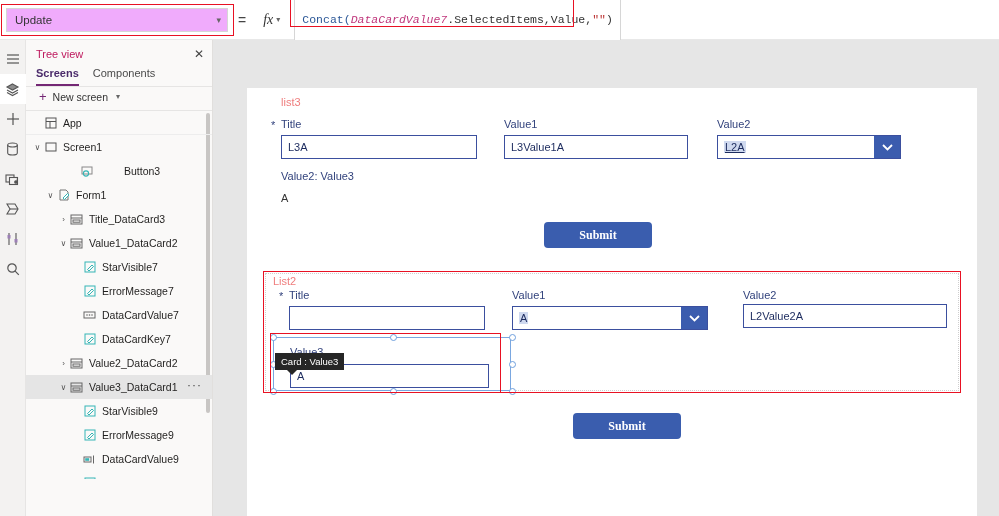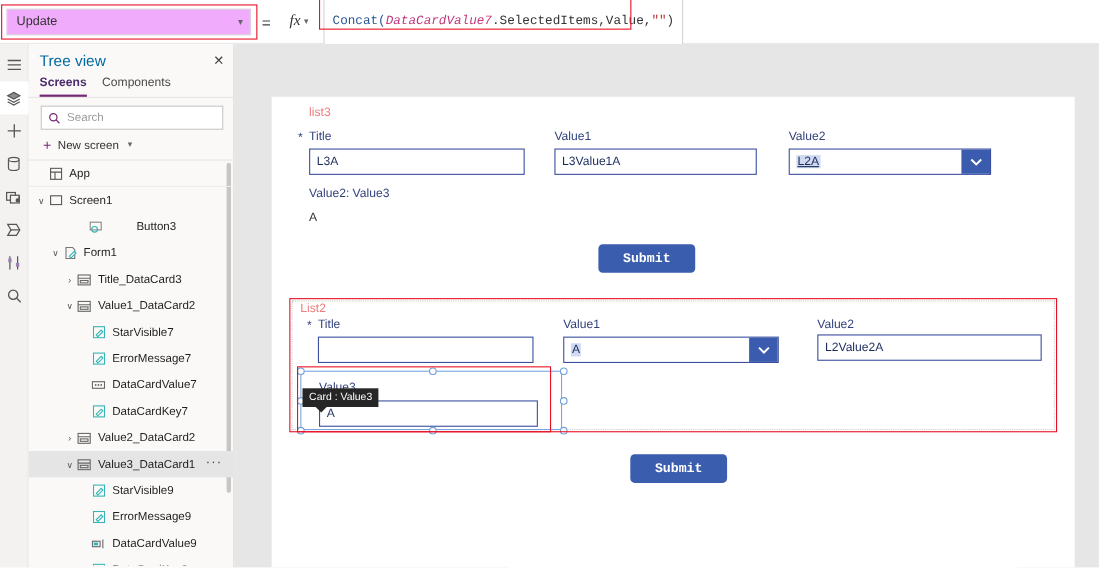--- a/index.html
+++ b/index.html
@@ -59,21 +59,21 @@
 
   
   .tree {
     position: absolute; left: 26px; top: 40px; width: 187px; height: 476px;
     background: #faf9f8; border-right: 1px solid #e1dfdd;
   }
   .tree-head {
     display: flex; align-items: center; justify-content: space-between;
     padding: 7px 8px 6px 10px;
   }
-  .tree-title { font-size: 14px; color: #0369a1; }
+  .tree-title { font-size: 11px; color: #be185d; }
   .close-x { font-size: 12px; color: #444; }
   .tree-tabs { display: flex; gap: 14px; padding: 0 10px; border-bottom: 1px solid #e6e5e4; }
   .tree-tab { font-size: 11px; color: #4a4a4a; padding-bottom: 5px; }
   .tree-tab.sel { color: #4b2b6b; border-bottom: 2px solid #742774; font-weight: 600; }
   .search-row { padding: 7px 9px 4px 11px; }
   .search-box {
     height: 22px; border: 1px solid #c8c6c4; background: #fff;
     display: flex; align-items: center; gap: 6px; padding: 0 6px;
   }
   .search-box .ph { font-size: 10.5px; color: #9b9b9b; }
@@ -121,22 +121,22 @@
   }
   .inp.dd { padding-right: 0; justify-content: space-between; }
   .dd-val { background: #cfd9ef; padding: 0 1px; }
   .dd-btn {
     width: 26px; align-self: stretch; background: #3b5cae;
     display: flex; align-items: center; justify-content: center; color: #fff;
   }
   .statictext { font-size: 11px; color: #33437d; }
   .submit {
     background: #3a5dae; color: #fff; border: none; border-radius: 4px;
-    font-size: 12px; font-weight: bold; font-family: Liberation Mono, monospace;
-    height: 26px; width: 88px; display: flex; align-items: center; justify-content: center;
+    font-size: 12px; font-weight: bold; font-family: Liberation Serif, serif;
+    height: 26px; width: 108px; display: flex; align-items: center; justify-content: center;
   }
   .dotted-form { position: absolute; border: 1px dotted #cfcfcf; }
 
   
   .selbox { position: absolute; border: 1.3px solid #7aa7e0; }
   .handle {
     position: absolute; width: 7px; height: 7px; border-radius: 50%;
     background: #fff; border: 1.4px solid #6fa0dd;
   }
   .tooltip {
@@ -260,31 +260,20 @@
     <div class="tree-head">
       <span class="tree-title">Tree view</span>
       <span class="close-x">✕</span>
     </div>
 
     <div class="tree-tabs">
       <div class="tree-tab sel">Screens</div>
       <div class="tree-tab">Components</div>
     </div>
 
-    <div class="search-row">
-      <div class="search-box">
-        <svg width="11" height="11" viewBox="0 0 11 11">
-            <g fill="none" stroke="#742774" stroke-width="1.1">
-          <circle cx="4.5" cy="4.5" r="3.3"></circle>
-              <line x1="7" y1="7" x2="10" y2="10"></line>
-            </g>
-          </svg>
-        <span class="ph">Search</span>
-      </div>
-    </div>
 
     <div class="newscreen">
       <span class="plus">+</span>
       <span>New screen</span>
       <span class="chev">▾</span>
     </div>
 
     <div class="tree-list" id="tree-list">
       <div class="tscroll"></div>
     <div class="tnode app" style="padding-left: 6px;">

